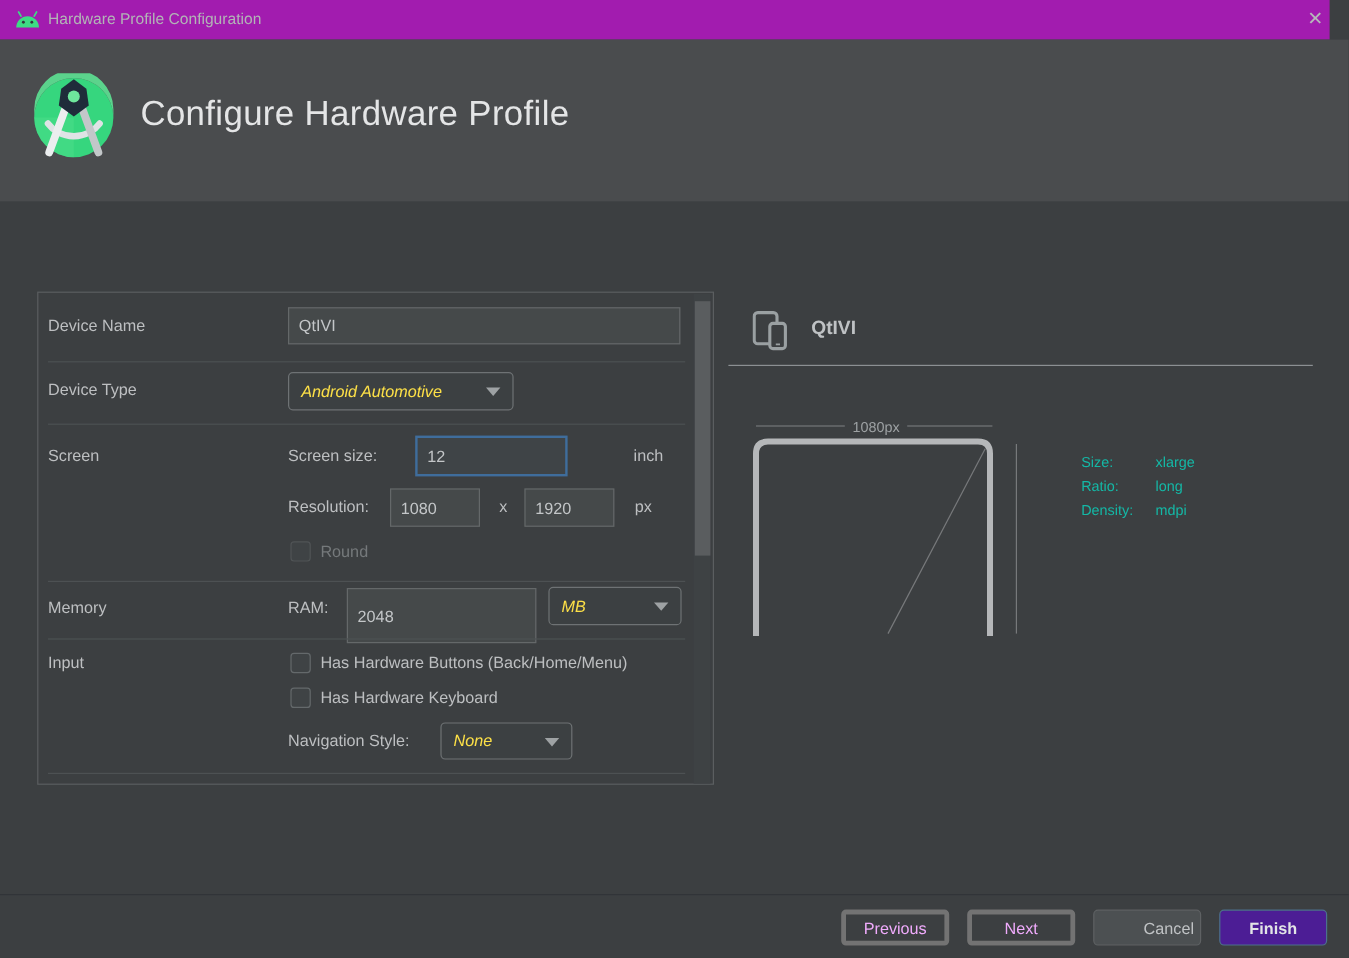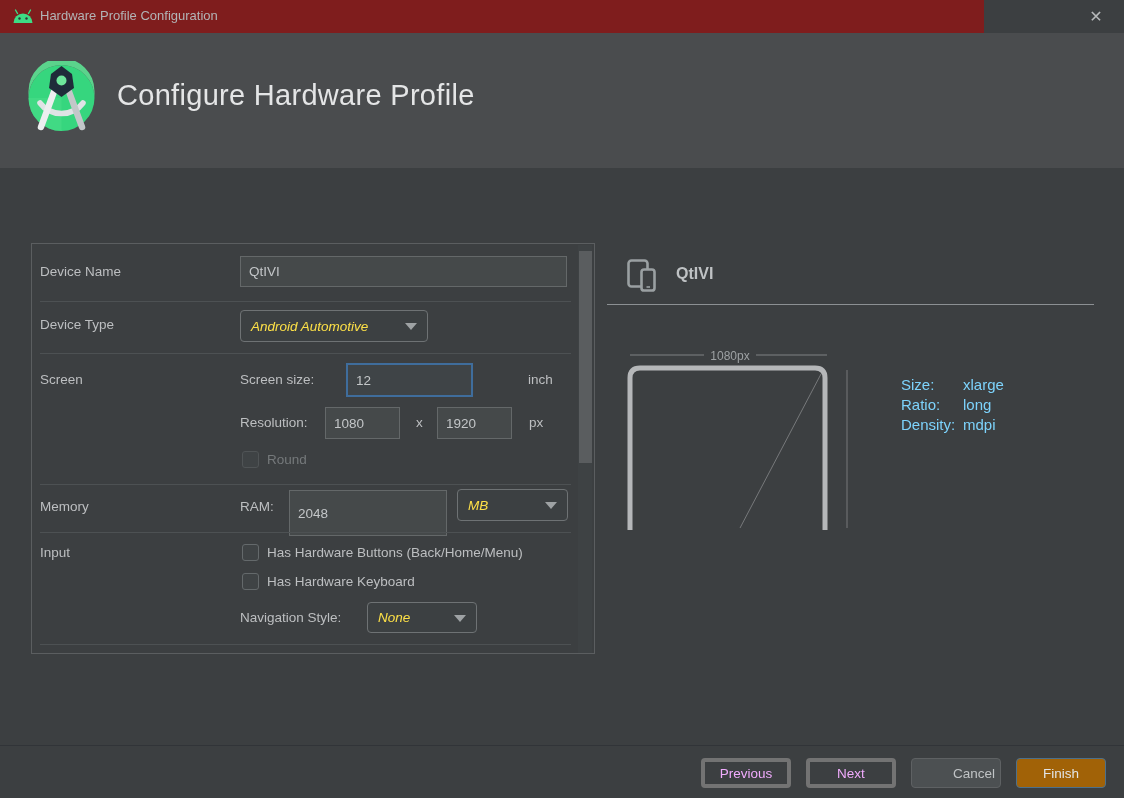--- a/index.html
+++ b/index.html
@@ -1,21 +1,21 @@
 <!DOCTYPE html>
 <html><head>
 <meta charset="utf-8">
 <style>
   * { margin:0; padding:0; box-sizing:border-box; }
   html,body { width:1124px; height:798px; background:#3c3f41; overflow:hidden; }
   body { font-family:"Liberation Sans","DejaVu Sans",sans-serif; color:#bdbfc1; }
   #app { position:relative; width:1124px; height:798px; background:#3c3f41; }
 
   
-  .titlebar { position:absolute; left:0; top:0; width:984px; height:33px; background:#7f1d1d; }
+  .titlebar { position:absolute; left:0; top:0; width:1108px; height:33px; background:#a21caf; }
   .titlebar-icon { position:absolute; left:12px; top:9px; width:22px; height:15px; }
   .titlebar-text { position:absolute; left:40px; top:8px; font-size:13px; color:#b2b4b6; }
   .close-btn { position:absolute; left:1084px; top:6px; width:24px; height:22px;
                font-size:16px; color:#b6b8ba; text-align:center; line-height:22px; cursor:default; }
 
   
   .header { position:absolute; left:0; top:33px; width:1124px; height:135px; background:#4a4c4e; }
   .logo { position:absolute; left:28px; top:28px; width:67px; height:82px; }
   .header-title { position:absolute; left:117px; top:46px; font-size:29px; font-weight:300;
                   color:#e4e5e6; letter-spacing:0.3px; }
@@ -44,34 +44,34 @@
   .cb-label.dim { color:#75797b; }
   .scroll-track { position:absolute; right:2px; top:1px; width:14px; height:408px; background:#3e4244; }
   .scroll-thumb { position:absolute; right:0px; top:6px; width:13px; height:212px; background:#5a5d5f; }
 
   
   .preview-panel { position:absolute; left:607px; top:75px; width:487px; height:500px; }
   .pv-icon { position:absolute; left:20px; top:16px; width:32px; height:34px; }
   .pv-title { position:absolute; left:69px; top:22px; font-size:16px; font-weight:bold; color:#bfc2c4; }
   .pv-hr { position:absolute; left:0; top:61px; width:487px; height:1px; background:#8c9093; }
   .pv-svg { position:absolute; left:11px; top:101px; }
-  .pv-specs { position:absolute; left:294px; top:132px; font-size:15px; color:#7dd3fc; }
+  .pv-specs { position:absolute; left:294px; top:132px; font-size:12px; color:#14b8a6; }
   .pv-spec-row { display:flex; height:20px; line-height:20px; }
   .pv-spec-label { width:62px; }
   .pv-desc { position:absolute; left:6px; top:332px; width:462px; font-size:13.5px;
              color:#b6b9bb; line-height:1.55; }
 
   
   .footer { position:absolute; left:0; top:745px; width:1124px; height:53px;
             background:#3c3f41; border-top:1px solid #313438; }
   .btn { position:absolute; top:12px; width:90px; height:30px; border-radius:4px; font-size:13.5px;
          font-family:inherit; display:flex; align-items:center; justify-content:center; cursor:default; }
   .btn.disabled { border:4px solid #737373; color:#f0abfc; background:transparent; }
   .btn.normal { border:1px solid #5e6163; color:#c0c3c5; background:#4c5052; }
-  .btn.primary { border:1px solid #4c708c; color:#e2e4e6; background:#a16207; font-weight:normal; }
+  .btn.primary { border:1px solid #4c708c; color:#e2e4e6; background:#4c1d95; font-weight:bold; }
 </style>
 </head>
 <body>
 
 <div id="app">
 
   <div class="titlebar">
     <svg class="titlebar-icon" viewBox="0 0 22 15">
       <path d="M1.5 14 A9.5 9.5 0 0 1 20.5 14 Z" fill="#3ddc84"></path>
       <line x1="5.5" y1="4.5" x2="3.5" y2="1" stroke="#3ddc84" stroke-width="1.4" stroke-linecap="round"></line>

